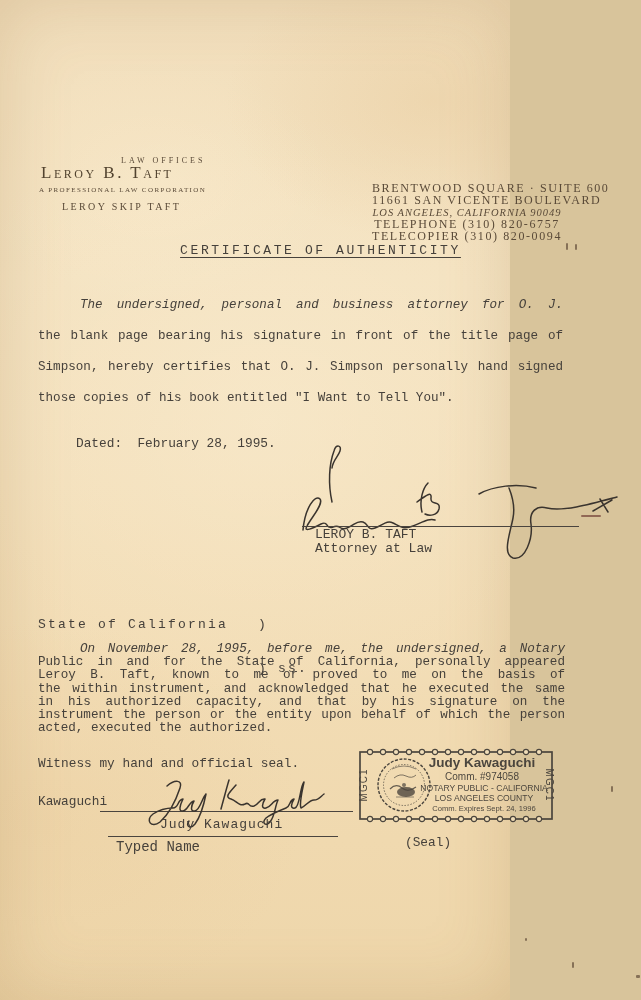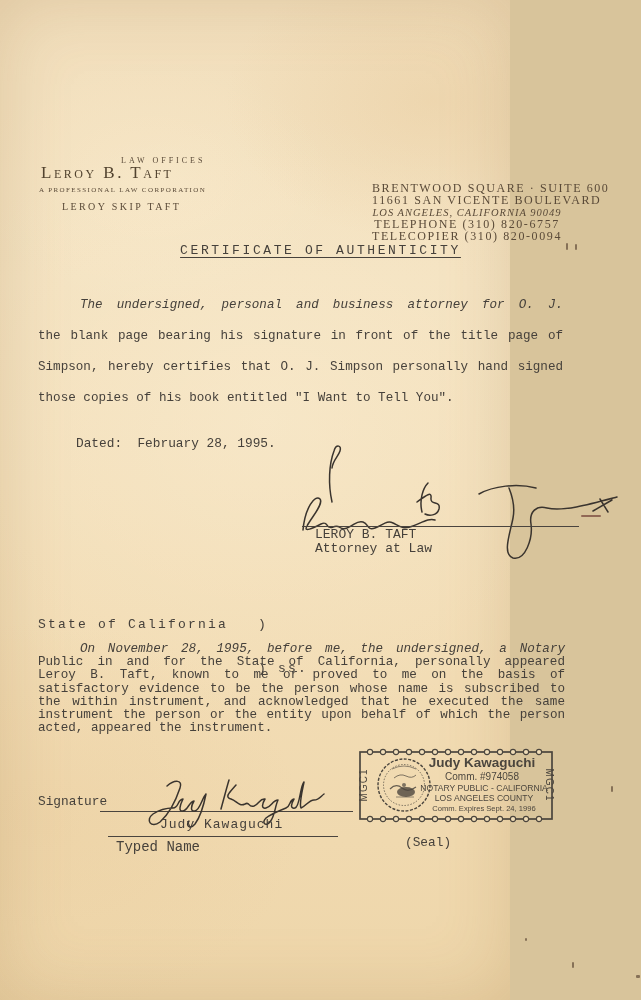--- a/index.html
+++ b/index.html
@@ -86,28 +86,29 @@
 
   <div class="abs venue pre">
     <div>State of California   )</div>
     <div>                      ) ss.</div>
   </div>
 
   <div class="abs para np" style="top:643px;width:527px">
     <div class="jline indent">On November 28, 1995, before me, the undersigned, a Notary</div>
     <div class="jline">Public in and for the State of California, personally appeared</div>
     <div class="jline">Leroy B. Taft, known to me or proved to me on the basis of</div>
-    <div class="jline">satisfactory evidence to be the person whose name is subscribed to</div>
     <div class="jline">the within instrument, and acknowledged that he executed the same</div>
+    <div class="jline">in his authorized capacity, and that by his signature on the</div>
     <div class="jline">instrument the person or the entity upon behalf of which the person</div>
-    <div>acted, appeared the instrument.</div>
+    <div>acted, executed the authorized.</div>
   </div>
 
+  <div class="abs" style="left:38px;top:756px;font-size:12.8px">Witness my hand and official seal.</div>
 
-  <div class="abs" style="left:38px;top:794px;font-size:12.8px">Signature</div>
+  <div class="abs" style="left:38px;top:794px;font-size:12.8px">Kawaguchi</div>
   <div class="abs rule" style="left:100px;top:811px;width:253px"></div>
 
   <svg class="abs" style="left:133px;top:772px" width="200" height="58" viewBox="0 0 200 58">
     <path class="sig-stroke" d="M34,14 C42,7 50,8 47,16 C43,28 36,42 27,50 C18,57 12,48 20,42 C26,38 34,36 40,36 C46,36 44,28 50,27 C47,33 45,40 50,39 C55,38 56,30 61,29 C58,34 57,40 62,39 C67,38 69,26 73,22 C71,32 68,44 62,52 C58,57 52,55 56,49"></path>
     <path class="sig-stroke" d="M96,8 C93,18 90,30 88,37 M103,13 C97,20 91,25 98,27 C104,29 106,35 112,32 C117,29 115,36 121,34 C126,32 127,26 132,27 C129,32 128,37 133,36 C138,35 140,28 145,28 C142,34 142,44 137,50 C133,55 128,51 133,46 C138,42 148,38 153,36 C158,34 156,28 161,27 C158,32 157,37 162,36 C167,35 167,14 171,10 C169,20 166,32 168,36 C173,34 176,28 181,28 C186,28 188,24 191,22"></path>
   </svg>
 
   <div class="abs" style="left:160px;top:817px;font-size:13px;letter-spacing:1px">Judy Kawaguchi</div>
   <div class="abs rule" style="left:108px;top:836px;width:230px"></div>
   <div class="abs" style="left:116px;top:839px;font-size:14px">Typed Name</div>

